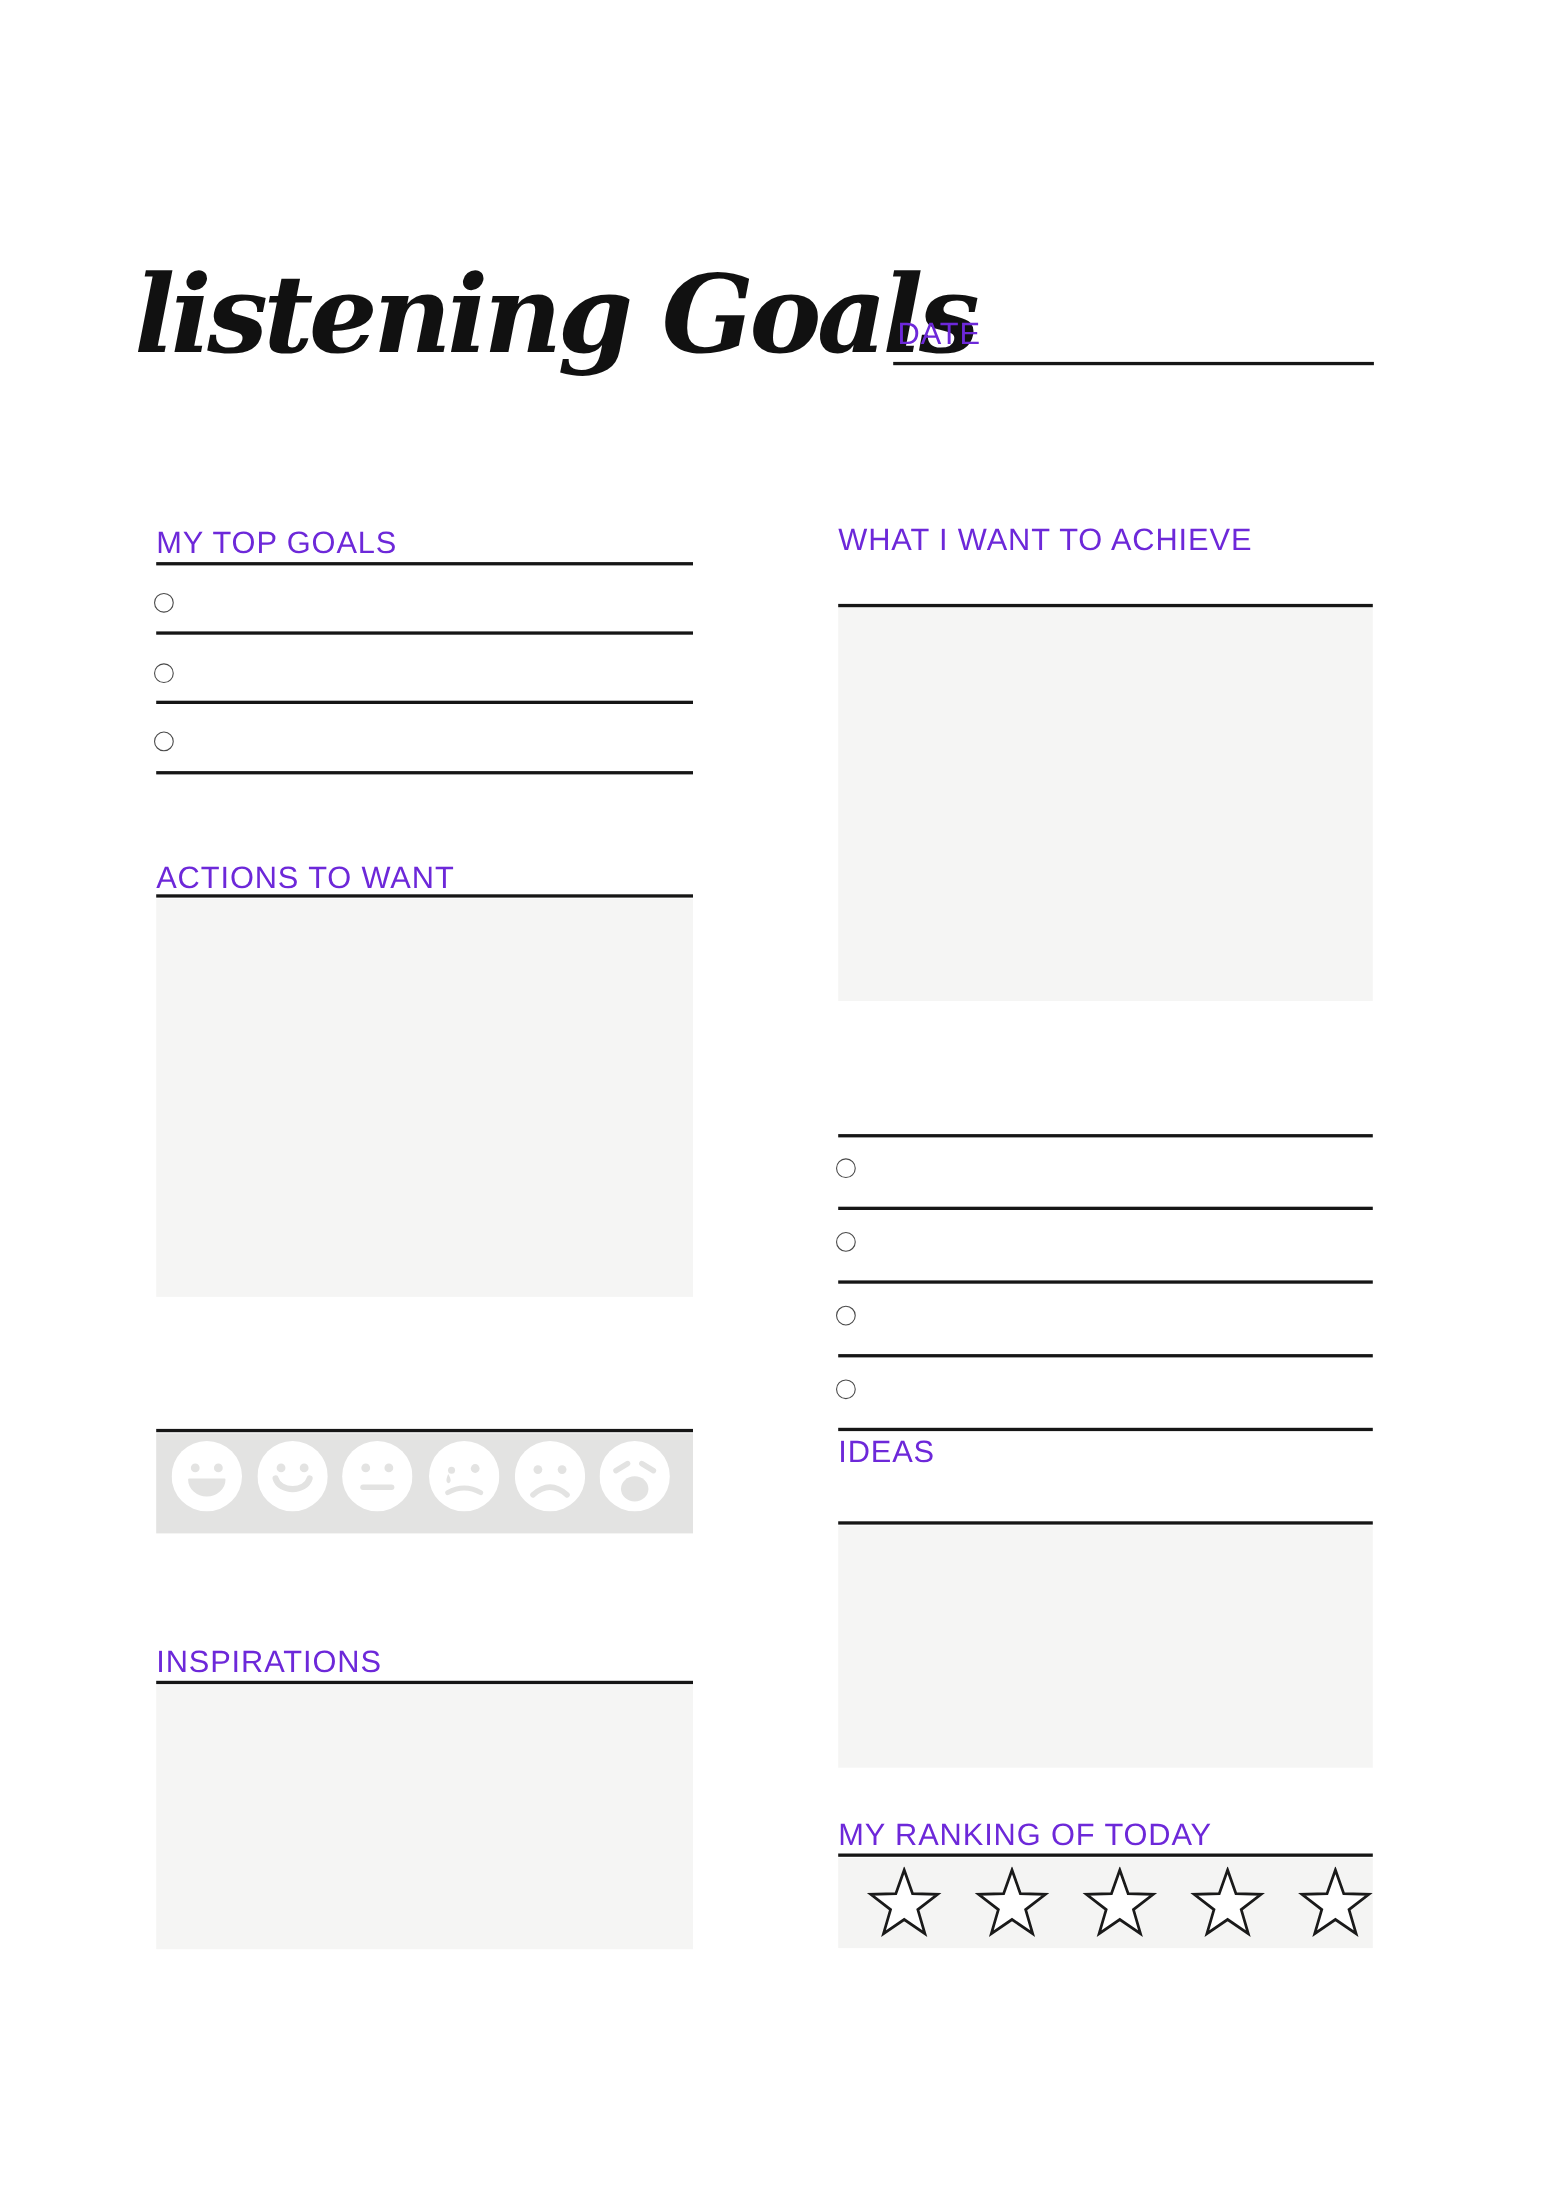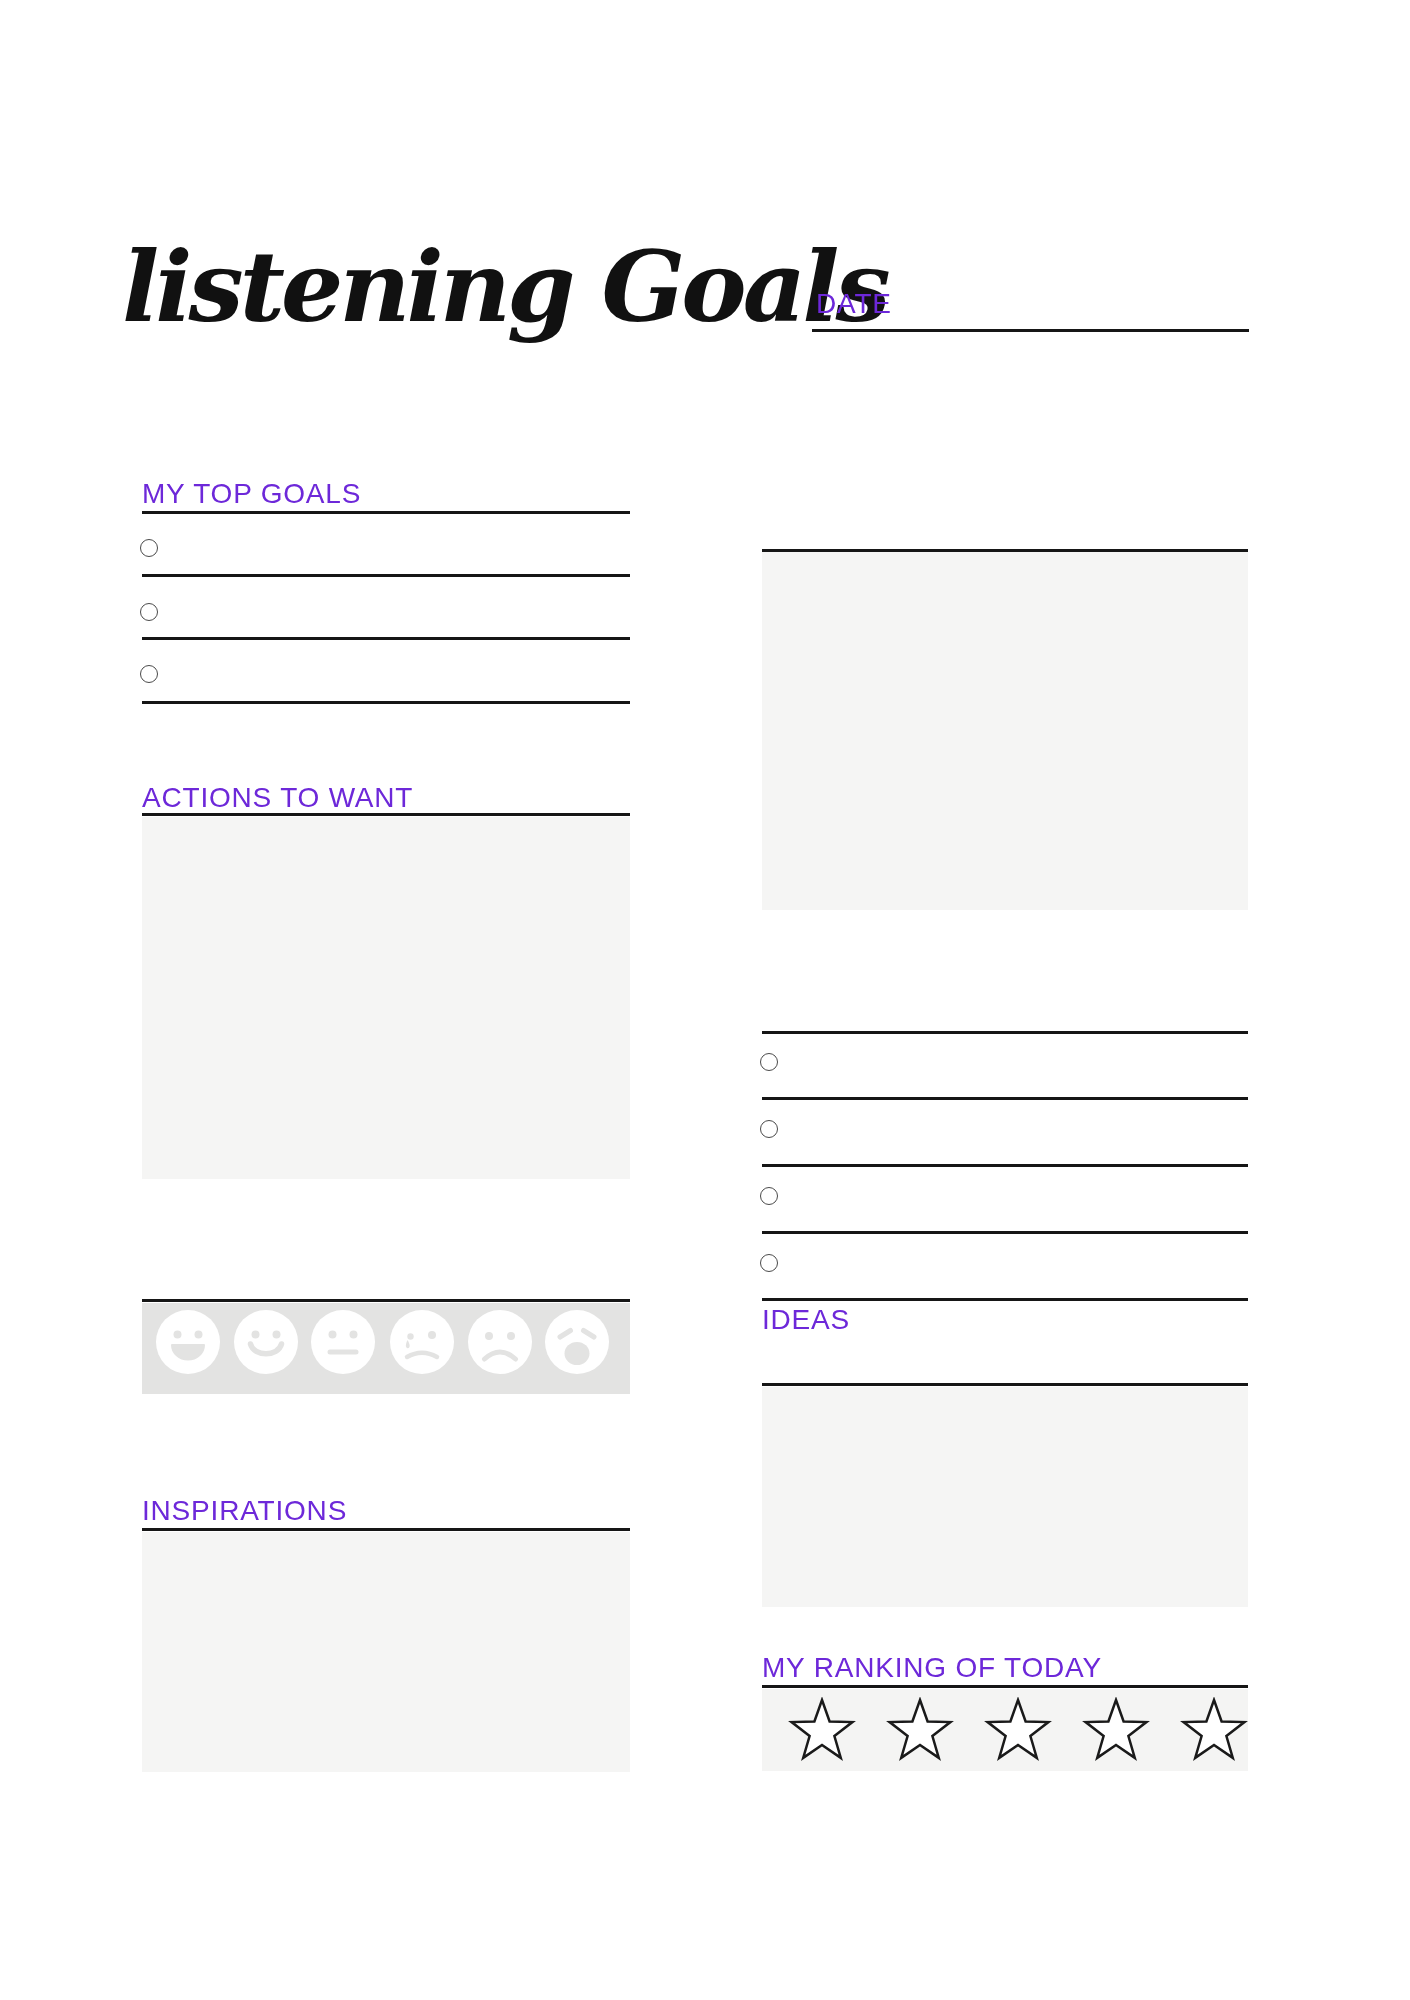--- a/index.html
+++ b/index.html
@@ -106,20 +106,21 @@
       <path d="M15 27 L25.5 20.5" fill="none" stroke="#e3e3e2" stroke-width="5" stroke-linecap="round"></path>
       <path d="M38.5 20.5 L49 27" fill="none" stroke="#e3e3e2" stroke-width="5" stroke-linecap="round"></path>
       <ellipse cx="32" cy="43.5" rx="12.5" ry="11.5" fill="#e3e3e2"></ellipse>
     </svg>
   </div>
 
   <div class="h" style="left:142px; top:1495px;">INSPIRATIONS</div>
   <div class="rule" style="left:142px; top:1528px; width:488px;"></div>
   <div class="panel" style="left:142px; top:1532px; width:488px; height:240px;"></div>
 
+  <div class="h" style="left:762px; top:475px;">WHAT I WANT TO ACHIEVE</div>
   <div class="panel" style="left:762px; top:549px; width:486px; height:361px; border-top:3px solid #161616;"></div>
 
   <div class="rule" style="left:762px; top:1031px; width:486px;"></div>
 
   <div class="bullet" style="left:760px; top:1053px;"></div>
   <div class="rule" style="left:762px; top:1097px; width:486px;"></div>
   <div class="bullet" style="left:760px; top:1120px;"></div>
   <div class="rule" style="left:762px; top:1164px; width:486px;"></div>
   <div class="bullet" style="left:760px; top:1187px;"></div>
   <div class="rule" style="left:762px; top:1231px; width:486px;"></div>

